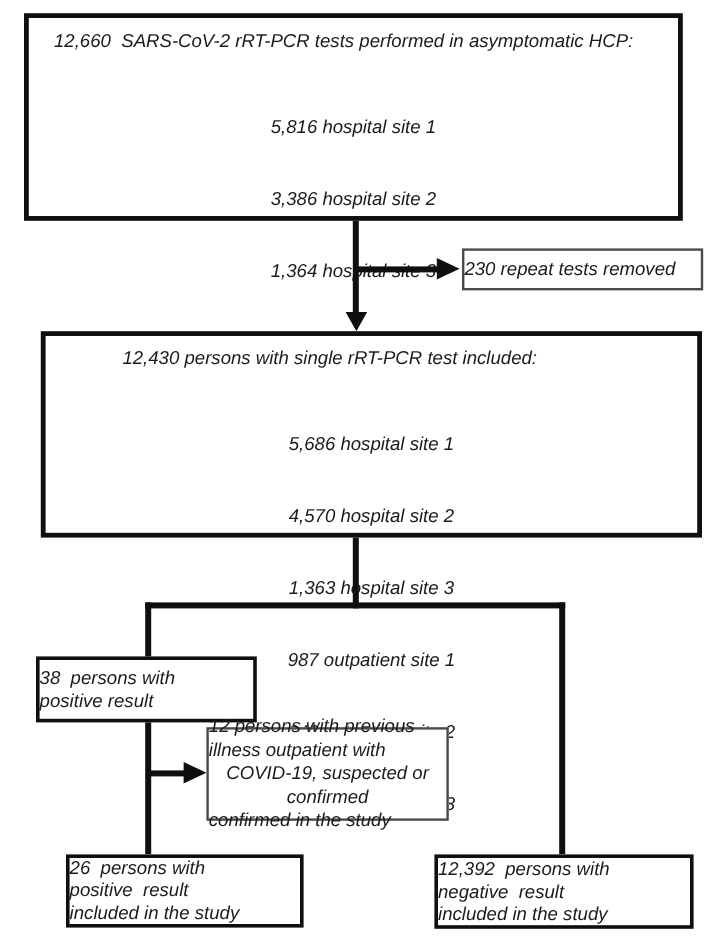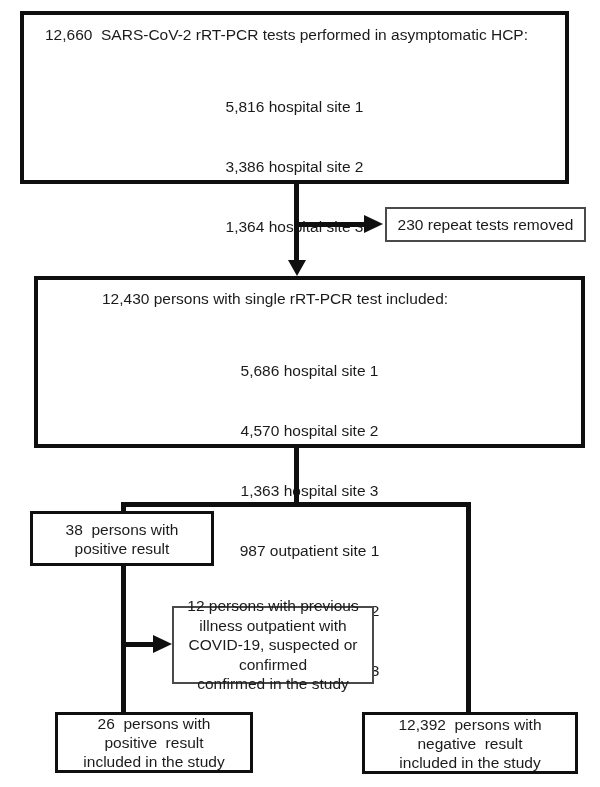--- a/index.html
+++ b/index.html
@@ -1,21 +1,21 @@
 <!DOCTYPE html>
 <html style="--background: #ffffff; --line: #0f0f0f; --text: #1b1b1b; --thin-border: #4a4a4a;"><head>
 <meta charset="utf-8">
 <style>
   :root {
     --background: #ffffff;
     --line: #0f0f0f;
     --text: #1b1b1b;
     --thin-border: #4a4a4a;
   }
-  * { margin: 0; padding: 0; box-sizing: border-box; }
+  * { margin: 0; padding: 0; box-sizing: border-box; font-style: italic; }
   html, body { background: var(--background); }
   body { font-family: "Liberation Sans", sans-serif; color: var(--text); }
 
   .stage {
     position: relative;
     width: 600px;
     height: 787px;
     background: var(--background);
     overflow: hidden;
   }
@@ -36,21 +36,21 @@
   }
   .box .lines {
     text-align: center;
     line-height: 20px;
     white-space: pre-wrap;
   }
 
   .centerbox {
     display: flex;
     flex-direction: column;
-    align-items: center;
+    align-items: flex-start;
     justify-content: center;
     text-align: center;
     line-height: 19px;
     white-space: pre-wrap;
   }
 
   
   .conn { position: absolute; background: var(--line); }
   .arrowhead { position: absolute; width: 0; height: 0; }
   .arrowhead.down {
@@ -76,21 +76,21 @@
   #box-repeat       { left: 385px; top: 207px; width: 201px; height: 35px; }
 
   #box-single       { left: 20px;  top: 276px; width: 551px; height: 172px; margin-left: 14px; }
   #box-single .title{ padding: 9px 0 12px 64px; }
 
   #vline-2          { left: 294px; top: 448px; width: 5px;  height: 59px; }
   #tbar             { left: 121px; top: 502px; width: 350px; height: 5px; }
   #branch-left      { left: 121px; top: 502px; width: 5px;  height: 210px; }
   #branch-right     { left: 466px; top: 502px; width: 5px;  height: 210px; }
 
-  #box-positive     { left: 30px;  top: 511px; width: 184px; height: 55px; z-index: 2; }
+  #box-positive     { left: 30px;  top: 547px; width: 184px; height: 55px; z-index: 2; }
 
   #arrow-excl-shaft { left: 123px; top: 642px; width: 32px; height: 5px; }
   #ah-right-excl    { left: 153px; top: 635px; }
   #box-excluded     { left: 172px; top: 606px; width: 202px; height: 78px; z-index: 2; line-height: 19.5px; }
 
   #box-pos-incl     { left: 26px;  top: 712px; width: 198px; height: 61px; z-index: 2; margin-left: 29px; }
   #box-neg-incl     { left: 362px; top: 712px; width: 216px; height: 62px; z-index: 2; }
 </style>
 </head>
 <body>

